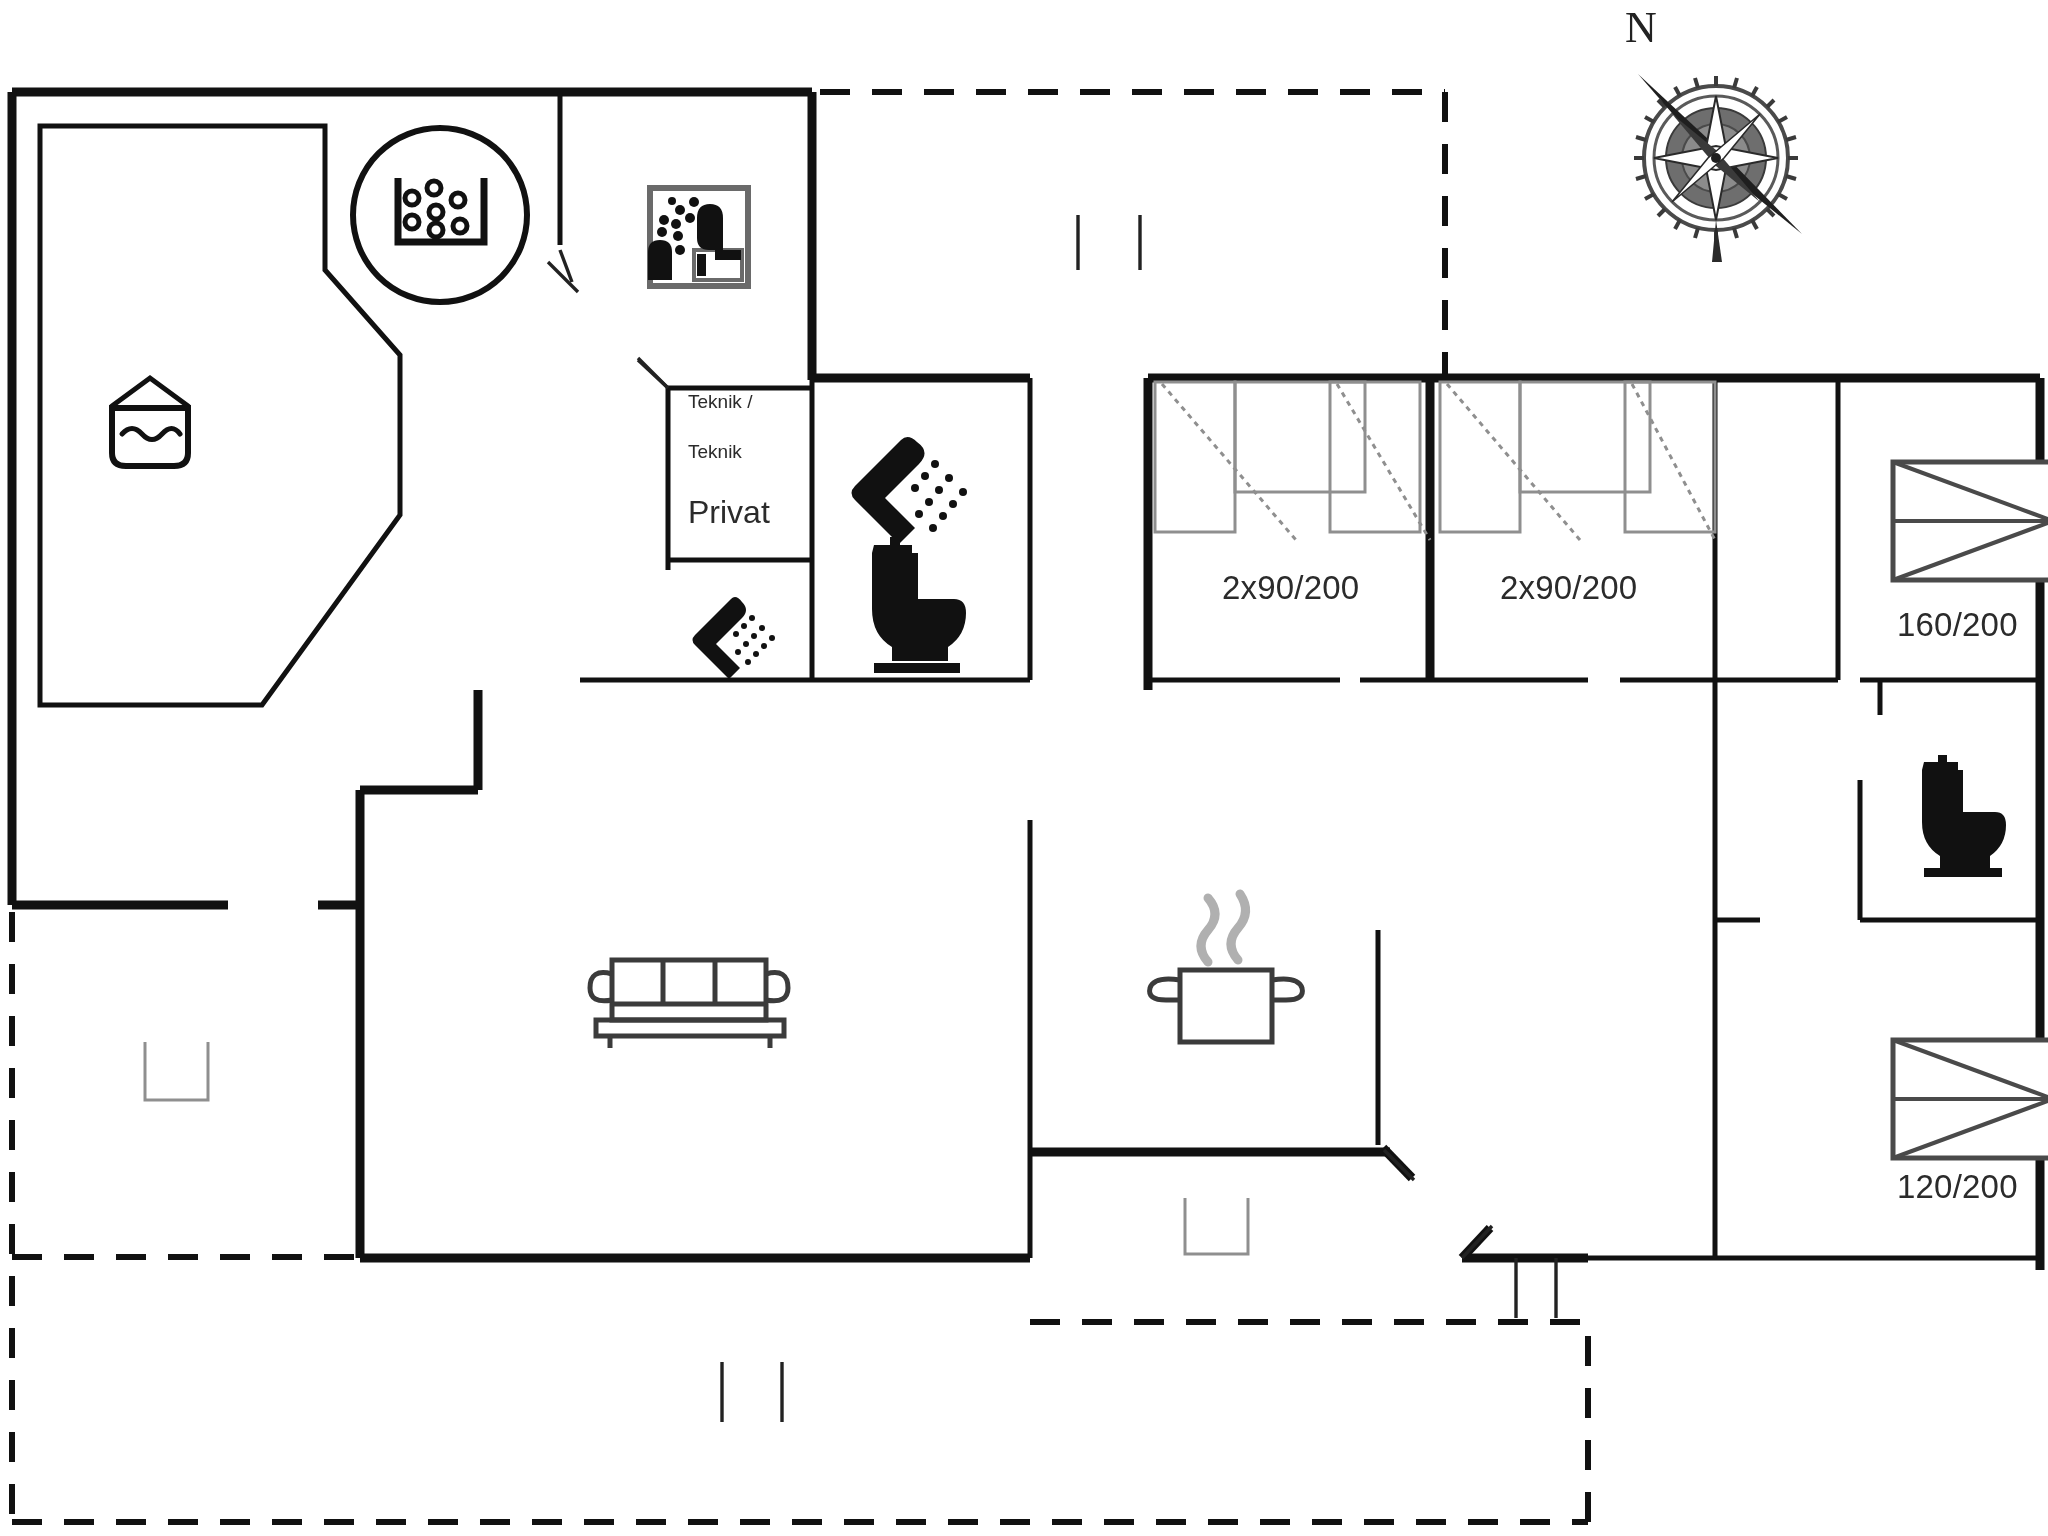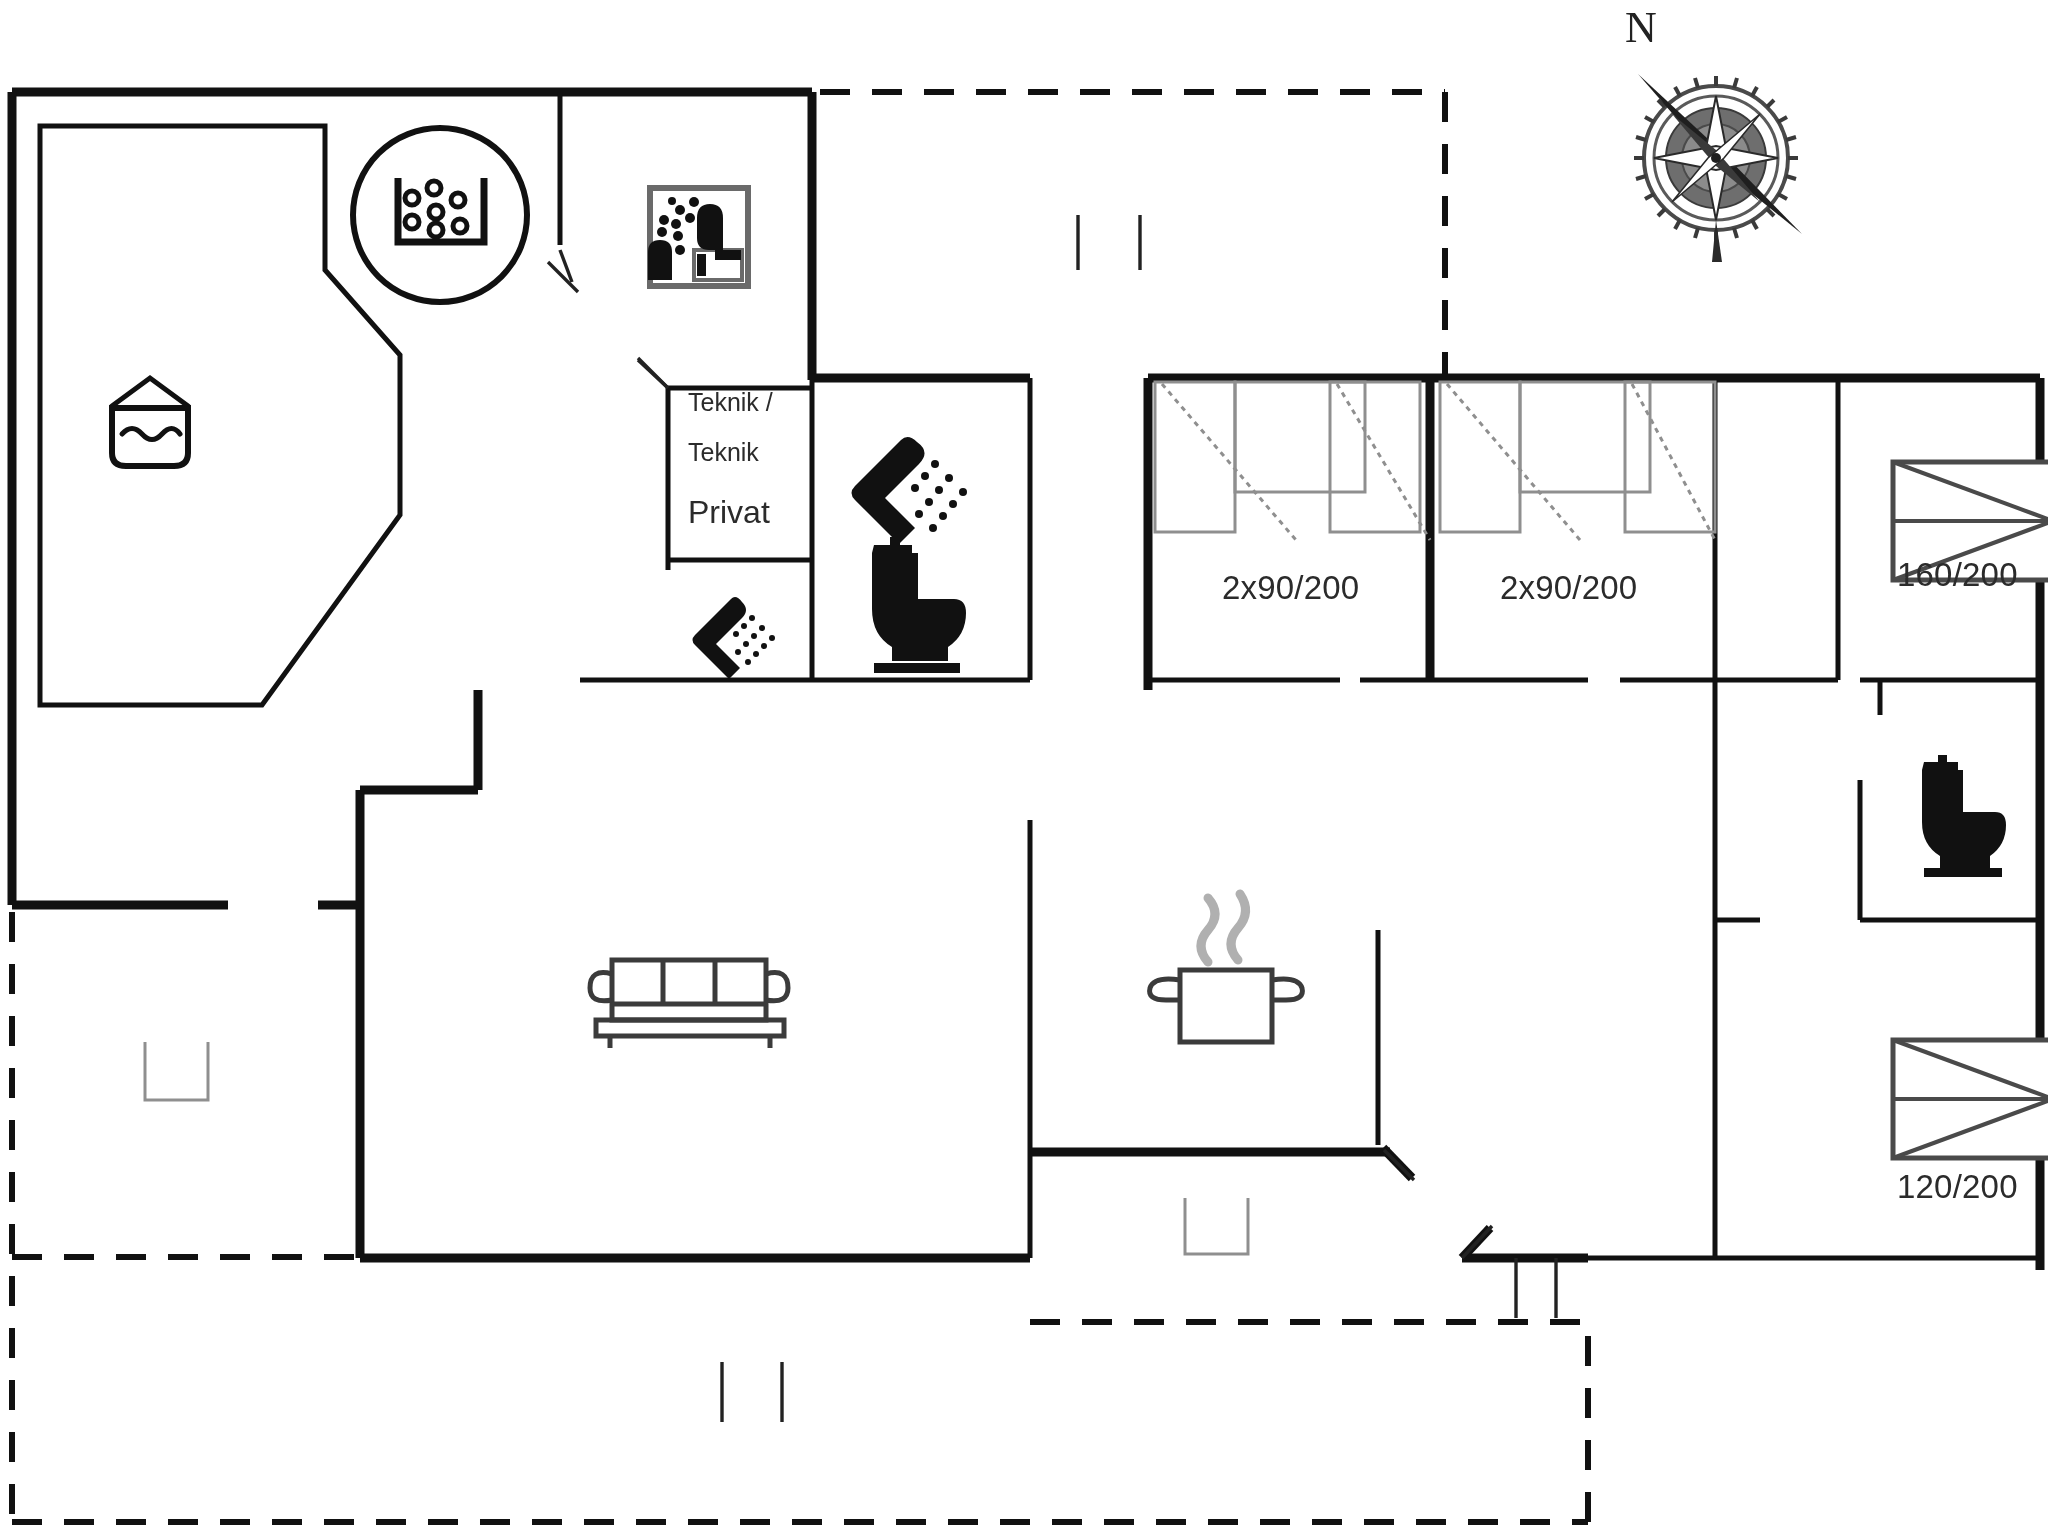--- a/index.html
+++ b/index.html
@@ -12,21 +12,21 @@
   #plan-root{position:relative;width:2048px;height:1536px;background:#ffffff;}
   #plan-svg{position:absolute;left:0;top:0;width:2048px;height:1536px;display:block;}
   .lbl{
     position:absolute;
     font-family:"Liberation Sans", sans-serif;
     color:#2b2b2b;
     white-space:nowrap;
     user-select:none;
   }
   .bed-label{font-size:33px;letter-spacing:0.2px;}
-  .room-label{font-size:25px;line-height:34px;text-align:right;}
+  .room-label{font-size:19px;line-height:34px;text-align:right;}
   .room-label-big{font-size:32px;text-align:right;}
   .compass-n{
     font-family:"Liberation Serif", serif;
     font-size:44px;color:#222;
   }
 </style>
 </head>
 <body>
 
 <div id="plan-root">
@@ -355,19 +355,19 @@
   <div class="lbl room-label" style="left:688px; top:385px;">Teknik /</div>
 
   <div class="lbl room-label" style="left:688px; top:435px;">Teknik</div>
 
   <div class="lbl room-label-big" style="left:688px; top:494px;">Privat</div>
 
   <div class="lbl bed-label" style="left:1222px; top:569px;">2x90/200</div>
 
   <div class="lbl bed-label" style="left:1500px; top:569px;">2x90/200</div>
 
-  <div class="lbl bed-label" style="left:1897px; top:556px;">160/200</div>
+  <div class="lbl bed-label" style="left:1897px; top:606px;">160/200</div>
 
   <div class="lbl bed-label" style="left:1897px; top:1168px;">120/200</div>
 
   <div class="lbl compass-n" style="left:1625px; top:2px;">N</div>
 
 </div>
 
 </body></html>

